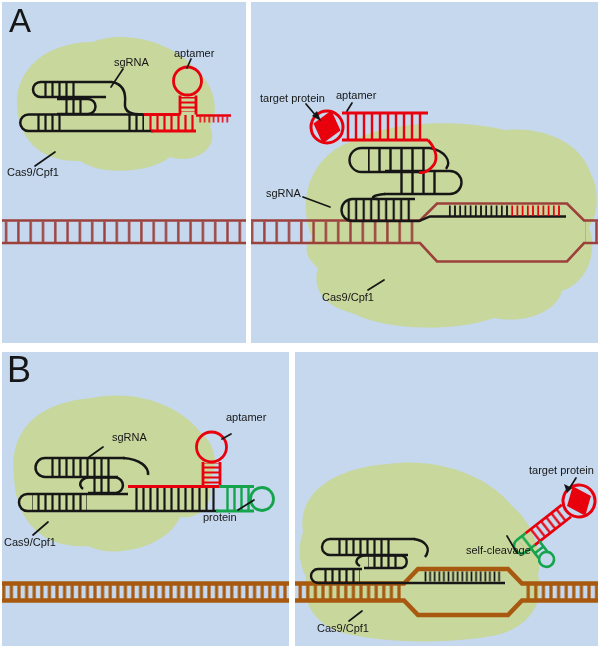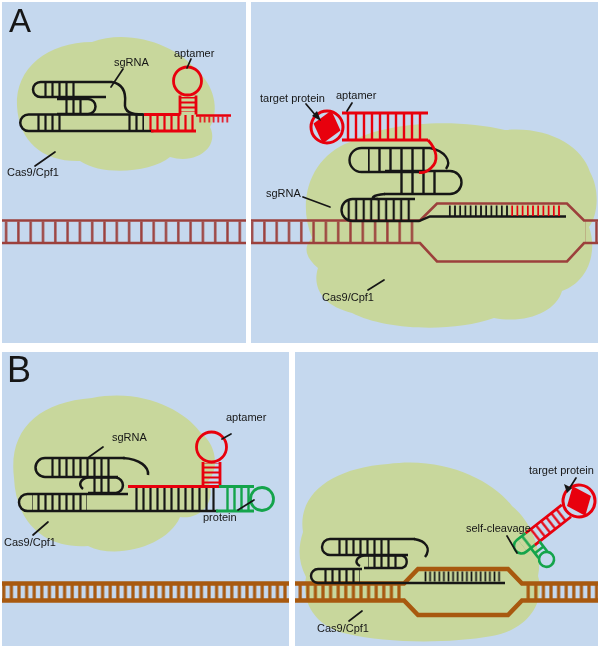--- a/index.html
+++ b/index.html
@@ -248,15 +248,15 @@
   <div class="lbl" style="left:266px;top:187px">sgRNA</div>
   <div class="lbl" style="left:322px;top:291px">Cas9/Cpf1</div>
 
   <div class="lbl tag tagB" style="left:7px;top:352px">B</div>
   <div class="lbl" style="left:112px;top:431px">sgRNA</div>
   <div class="lbl" style="left:226px;top:411px">aptamer</div>
   <div class="lbl" style="left:203px;top:511px">protein</div>
   <div class="lbl" style="left:4px;top:536px">Cas9/Cpf1</div>
 
   <div class="lbl" style="left:529px;top:464px">target protein</div>
-  <div class="lbl" style="left:466px;top:522px">self-cleavage</div>
+  <div class="lbl" style="left:466px;top:544px">self-cleavage</div>
   <div class="lbl" style="left:317px;top:622px">Cas9/Cpf1</div>
 </div>
 
 </body></html>

